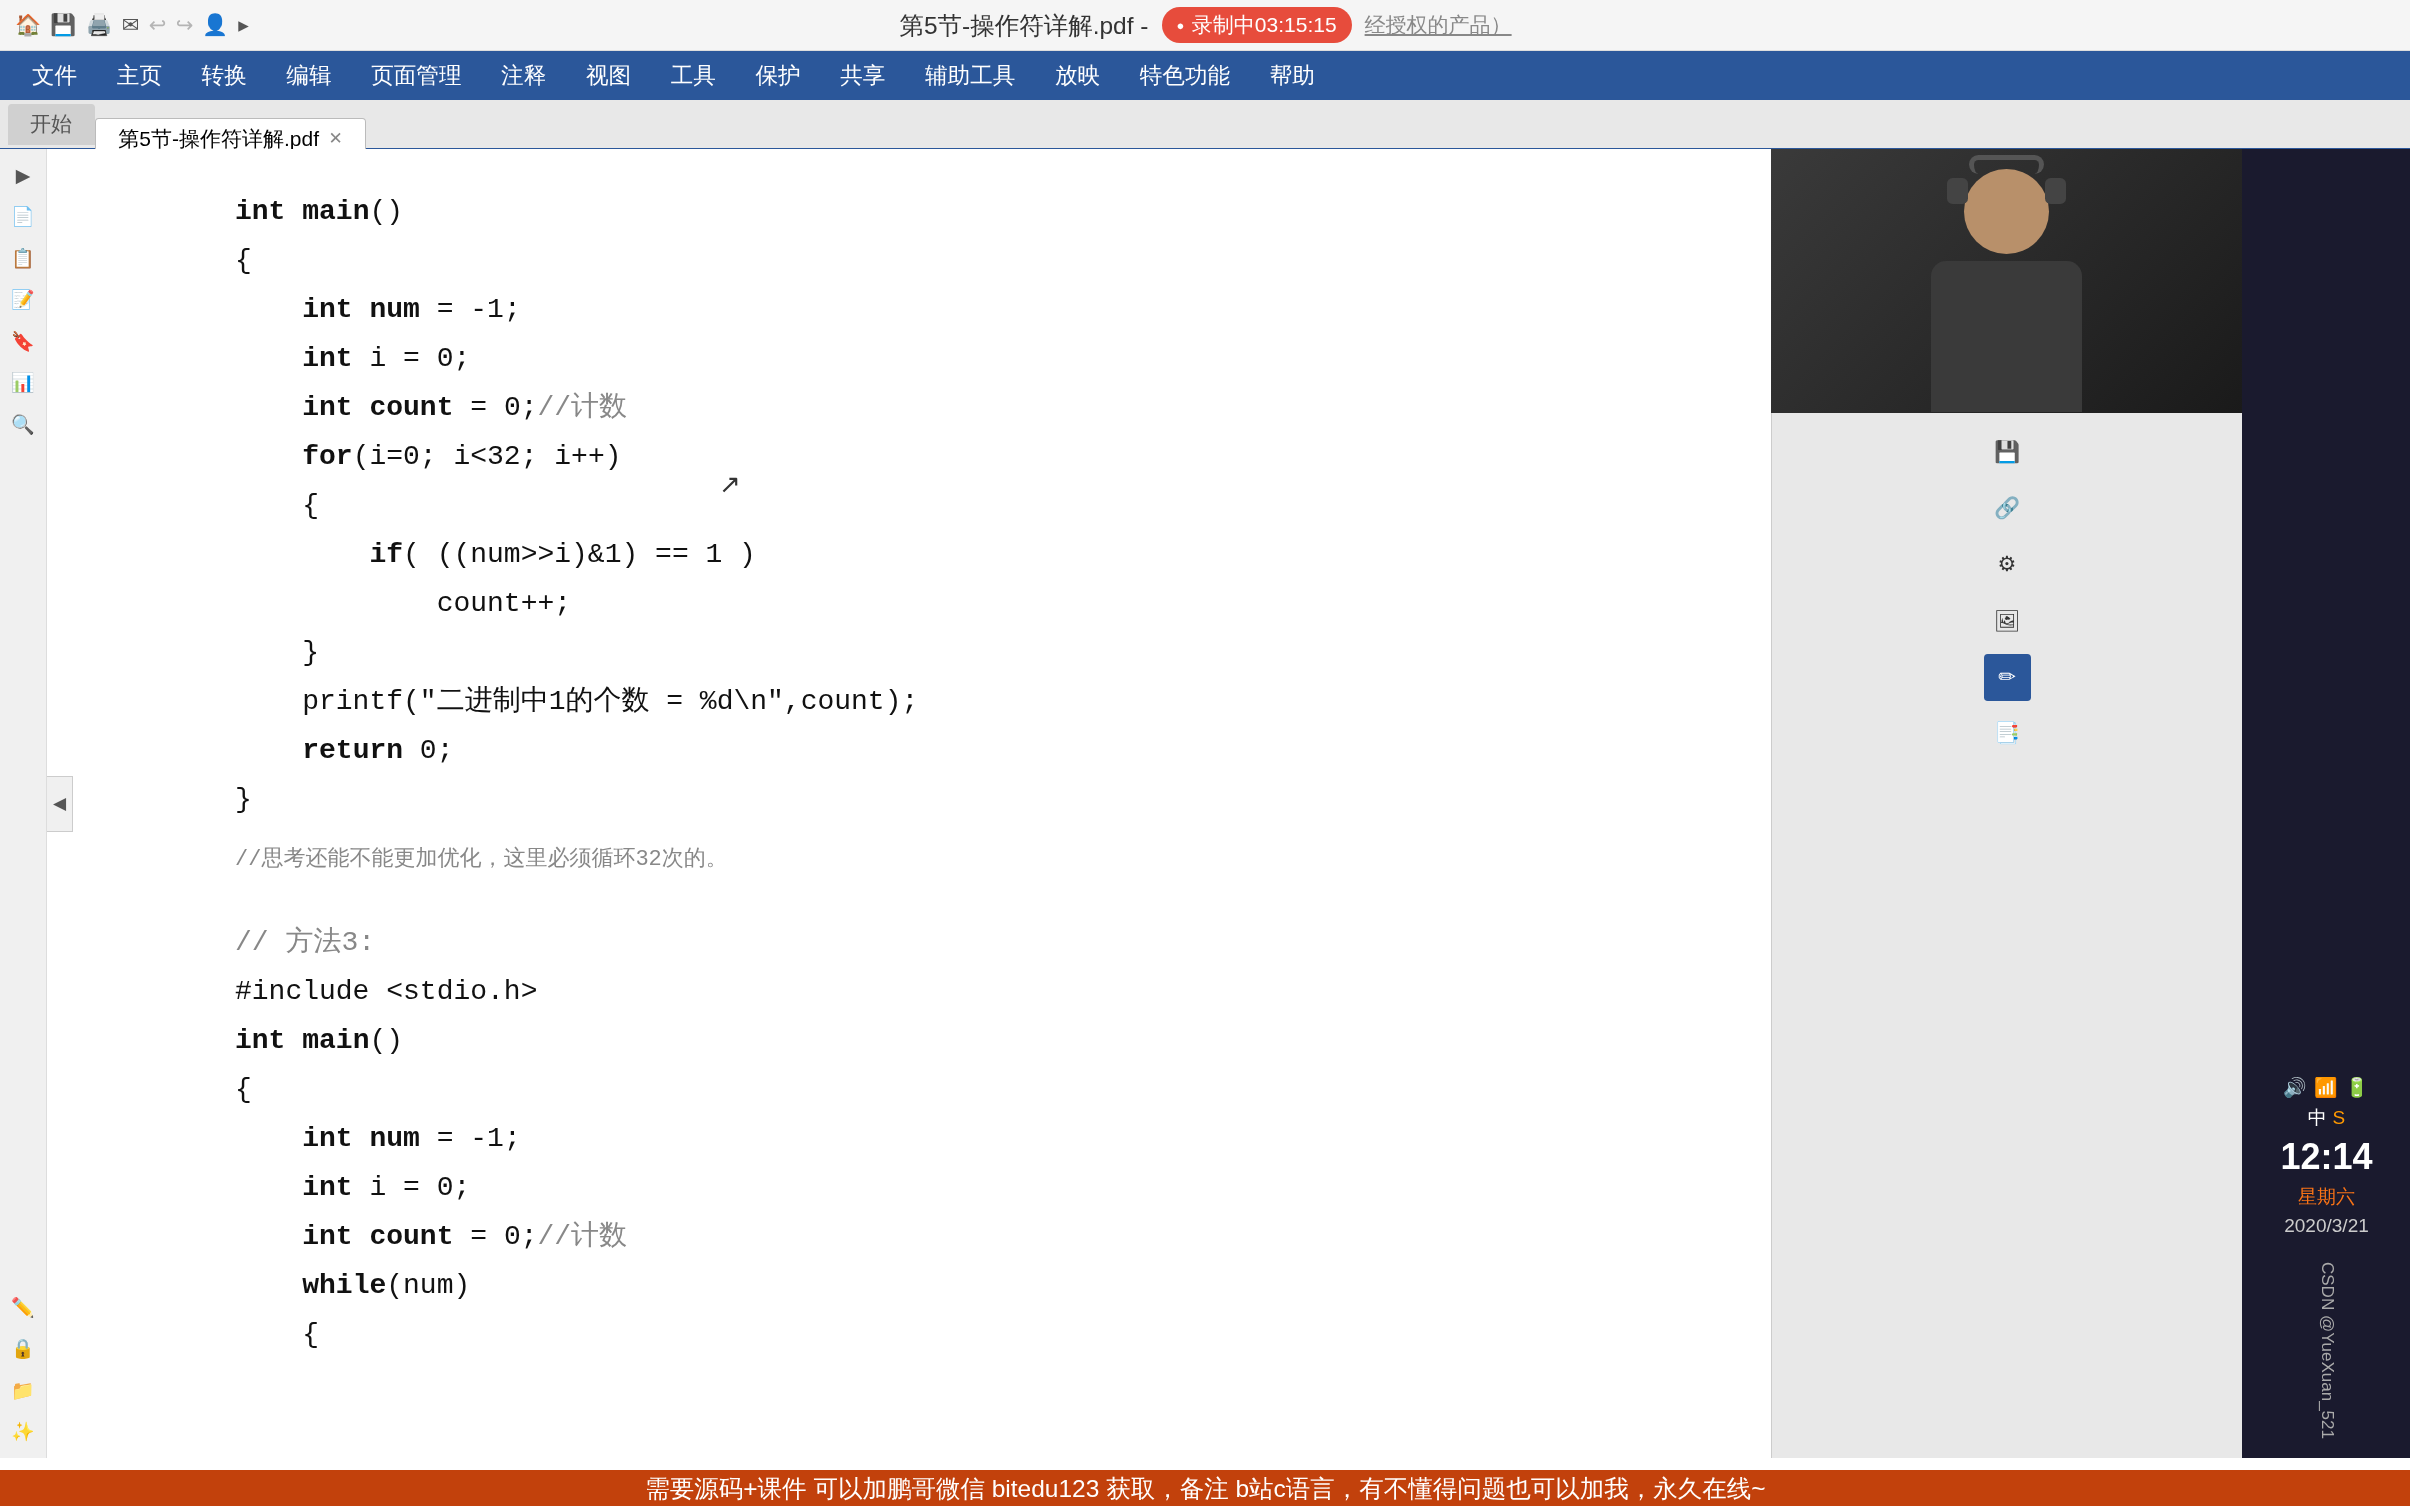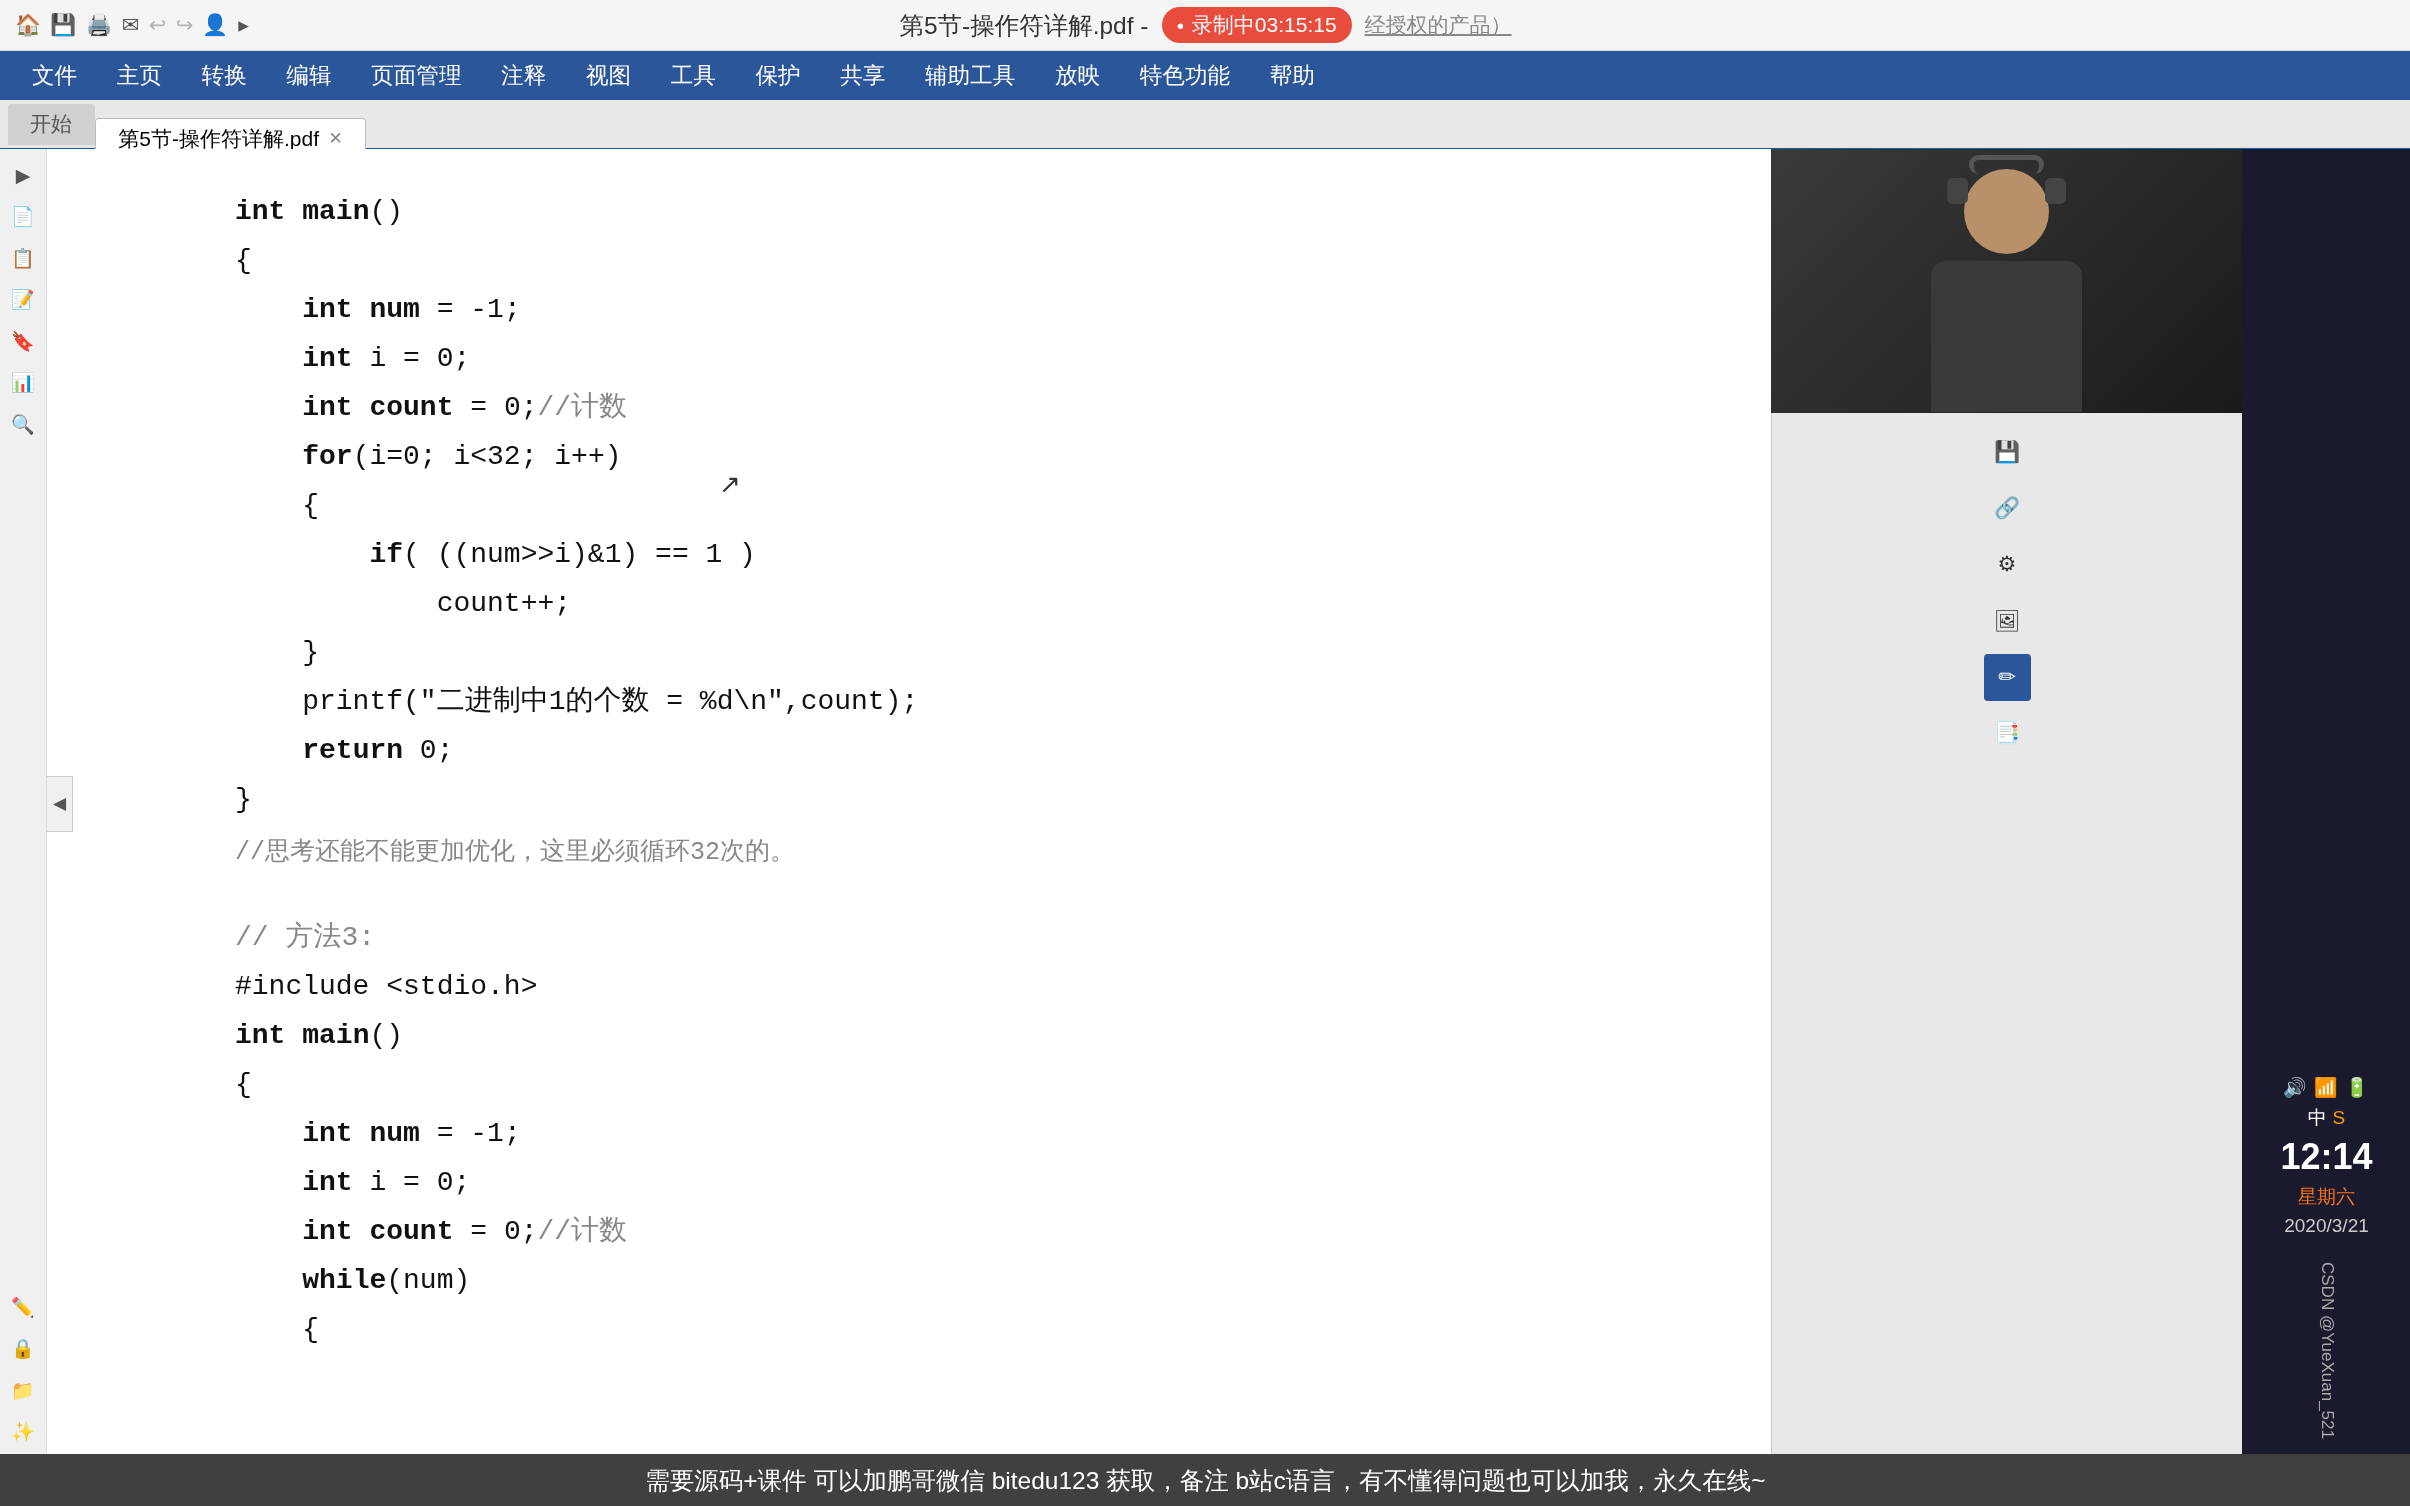--- a/index.html
+++ b/index.html
@@ -196,22 +196,22 @@
       font-size: 21px;
       color: #333;
       cursor: pointer;
       border-radius: 3.8px;
     }
     .right-tool-btn.active { background: #2b579a; color: #fff; }
 
     
     #bottom-bar {
       width: 100%;
-      height: 53px;
-      background: #404040;
+      height: 37px;
+      background: #c2410c;
       display: flex;
       align-items: center;
       justify-content: center;
       color: #fff;
       font-size: 24.5px;
       position: absolute;
       bottom: 0;
       left: 0;
     }
 
@@ -355,21 +355,21 @@
     <span class="kw">int</span> <strong>count</strong> = 0;<span class="comment">//计数</span>
     <span class="kw">for</span>(i=0; i&lt;32; i++)
     {
         <span class="kw">if</span>( ((num&gt;&gt;i)&amp;1) == 1 )
             count++;
     }
     printf("二进制中1的个数 = %d\n",count);
     <span class="kw">return</span> 0;
 }</div>
 
-      <div class="code-block comment" style="margin-top:7px; font-size:25px;">//思考还能不能更加优化，这里必须循环32次的。</div>
+      <div class="code-block comment" style="margin-top:17px; font-size:22px;">//思考还能不能更加优化，这里必须循环32次的。</div>
 
       <div class="code-block" style="margin-top:38px;"><span class="comment">// 方法3:</span>
 #include &lt;stdio.h&gt;
 <span class="kw">int</span> <span class="fn">main</span>()
 {
     <span class="kw">int</span> <strong>num</strong> = -1;
     <span class="kw">int</span> i = 0;
     <span class="kw">int</span> <strong>count</strong> = 0;<span class="comment">//计数</span>
     <span class="kw">while</span>(num)
     {</div>

